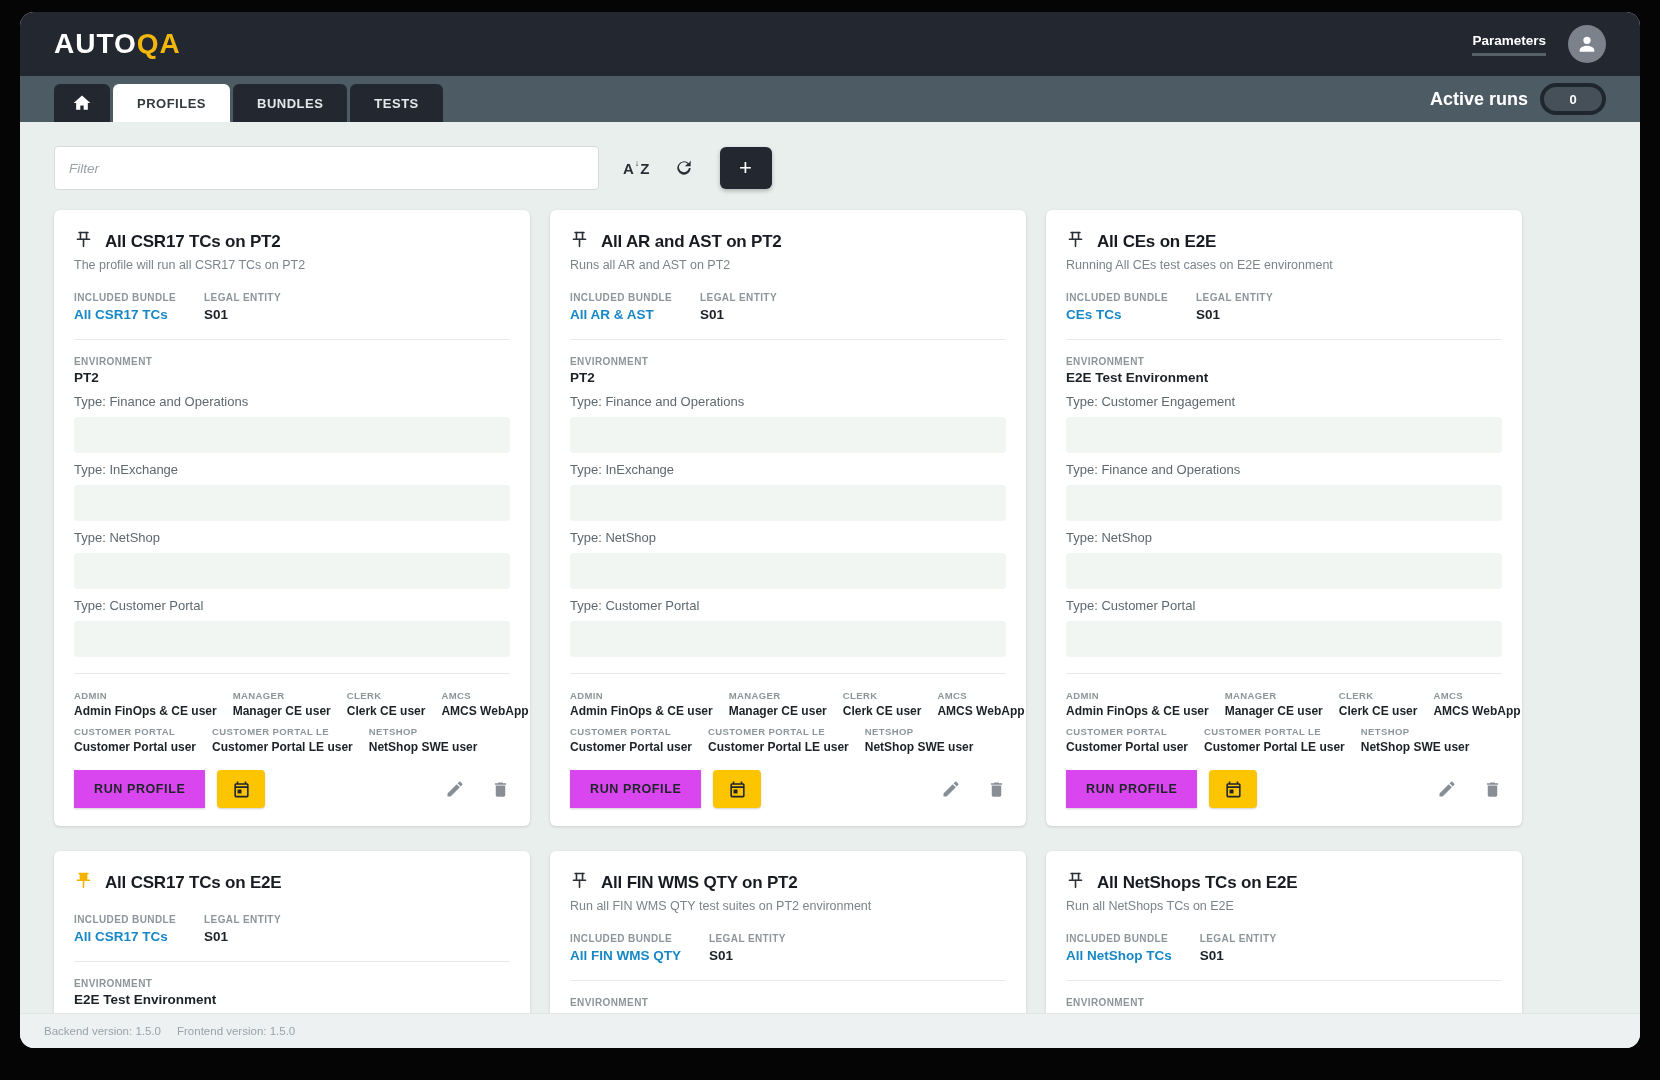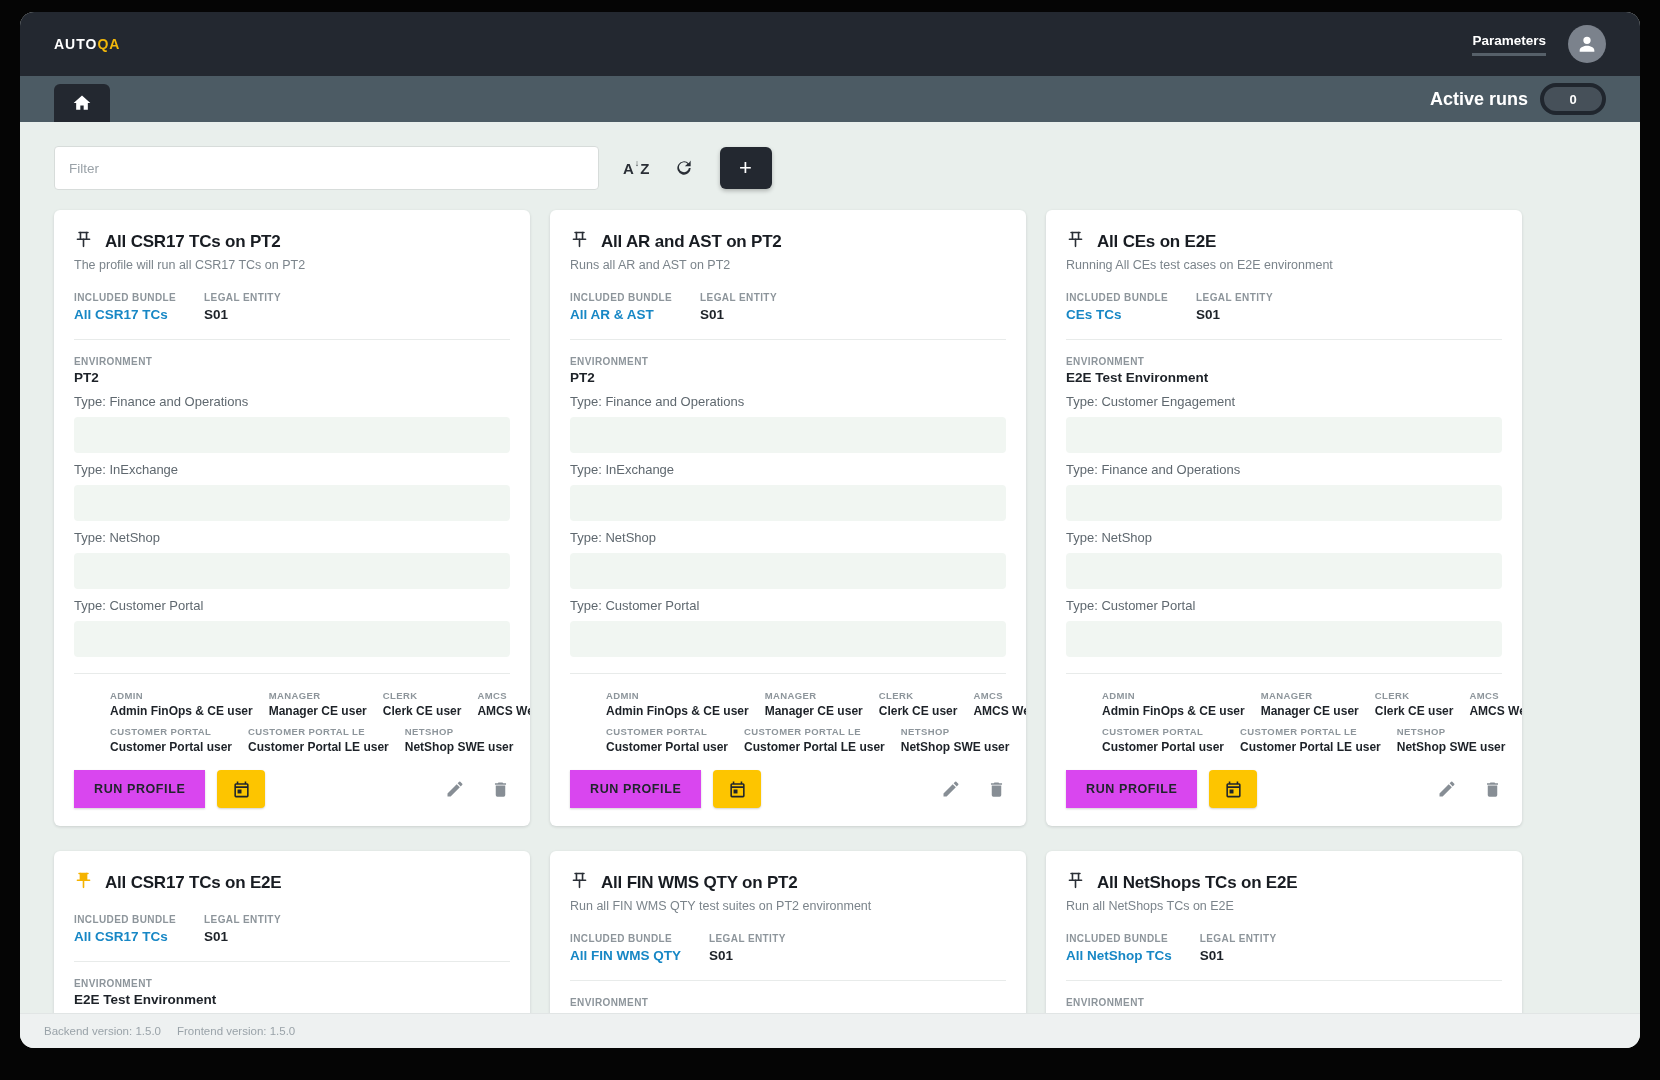--- a/index.html
+++ b/index.html
@@ -8,21 +8,21 @@
     font-family:"Liberation Sans","DejaVu Sans",sans-serif;
     -webkit-font-smoothing:antialiased;
   }
   .app{
     position:absolute;left:20px;top:12px;width:1620px;height:1036px;
     border-radius:14px;overflow:hidden;background:#e9efec;
     display:flex;flex-direction:column;
   }
   
   .hdr{height:64px;background:#232830;display:flex;align-items:center;padding:0 34px;flex:0 0 auto;}
-  .logo{font-size:14px;font-weight:700;letter-spacing:1px;color:#fff;cursor:default;}
+  .logo{font-size:28px;font-weight:700;letter-spacing:1px;color:#fff;cursor:default;}
   .logo .gold{color:#f2b70a;}
   .nav{display:flex;gap:36px;margin-left:56px;}
   .nav-item{color:#fff;font-size:14px;font-weight:700;text-decoration:none;
     padding-bottom:5px;border-bottom:3px solid #566069;cursor:pointer;letter-spacing:.2px;}
   .nav-item.active{border-bottom-color:#f5c518;}
   .hdr-right{margin-left:auto;display:flex;align-items:center;gap:22px;}
   .param-link{color:#fff;font-size:13.5px;font-weight:700;padding-bottom:5px;
     border-bottom:3px solid #566069;cursor:pointer;}
   .avatar{width:38px;height:38px;border-radius:50%;background:#7b828c;
     display:flex;align-items:center;justify-content:center;cursor:pointer;}
@@ -37,21 +37,21 @@
   .tab-right{margin-left:auto;align-self:center;display:flex;align-items:center;gap:12px;}
   .active-runs-label{color:#fff;font-size:18px;font-weight:600;}
   .runs-badge{min-width:46px;height:24px;padding:0 6px;background:#465059;border:4px solid #20262e;
     border-radius:16px;color:#fff;font-size:13px;font-weight:700;
     display:flex;align-items:center;justify-content:center;}
   
   .main{flex:1 1 auto;overflow:hidden;padding:24px 34px 0;}
   .toolbar{display:flex;align-items:center;margin-bottom:20px;}
   .filter-input{width:545px;height:44px;box-sizing:border-box;border:1px solid #d7dcda;
     border-radius:4px;background:#fff;padding:0 14px;font-size:13.5px;color:#333;
-    font-family:inherit;outline:none;}
+    font-family:inherit;outline:none;font-style:italic;}
   .filter-input::placeholder{color:#9aa2a8;}
   .tool-icon{margin-left:24px;display:flex;align-items:center;cursor:pointer;color:#2a2f36;}
   .az{font-size:15px;font-weight:700;letter-spacing:0;display:flex;align-items:flex-start;}
   .az .arrow{font-size:9px;margin:0 1px;transform:translateY(-2px);}
   .add-btn{margin-left:26px;width:52px;height:42px;background:#232830;color:#fff;border:none;
     border-radius:6px;font-size:22px;font-weight:400;cursor:pointer;
     box-shadow:0 2px 4px rgba(0,0,0,.25);display:flex;align-items:center;justify-content:center;}
   
   .grid{display:grid;grid-template-columns:repeat(3,476px);column-gap:20px;row-gap:25px;}
   .card{background:#fff;border-radius:6px;box-shadow:0 1px 3px rgba(25,35,40,.15);
@@ -65,21 +65,21 @@
   .meta-label{font-size:10px;font-weight:600;letter-spacing:.4px;color:#8d959b;}
   .meta-value{margin-top:4px;font-size:13.5px;font-weight:700;color:#1d2228;}
   .meta-link{margin-top:4px;display:inline-block;font-size:13.5px;font-weight:700;
     color:#1787c5;text-decoration:none;cursor:pointer;}
   .divider{height:1px;background:#e8ebea;margin:16px 0;}
   .env-label{font-size:10px;font-weight:600;letter-spacing:.4px;color:#8d959b;}
   .env-value{margin-top:3px;font-size:13.5px;font-weight:700;color:#1d2228;}
   .type-group{margin-top:9px;}
   .type-label{font-size:13px;color:#5f686f;}
   .type-box{margin-top:8px;height:36px;background:#f1f6f2;border-radius:4px;cursor:text;}
-  .roles{margin-top:4px;margin-left:36px;}
+  .roles{margin-top:4px;}
   .role-row{display:flex;column-gap:16px;margin-bottom:8px;}
   .role-label{font-size:9.5px;font-weight:600;letter-spacing:.4px;color:#8d959b;white-space:nowrap;}
   .role-value{margin-top:3px;font-size:12px;font-weight:700;color:#1d2228;white-space:nowrap;}
   .actions{display:flex;align-items:center;margin-top:16px;}
   .run-btn{height:38px;padding:0 20px;background:#d946ef;border:none;border-radius:0;
     font-family:inherit;font-size:12.5px;font-weight:700;letter-spacing:.6px;color:#20252c;
     cursor:pointer;box-shadow:0 1px 2px rgba(0,0,0,.18);}
   .cal-btn{width:48px;height:38px;margin-left:12px;background:#fdc500;border:none;border-radius:4px;
     display:flex;align-items:center;justify-content:center;cursor:pointer;
     box-shadow:0 1px 2px rgba(0,0,0,.18);}
@@ -107,20 +107,25 @@
       </span>
     </div>
   </div>
 
   <div class="tabbar">
     <div class="home-tab">
       <svg width="20" height="20" viewBox="0 0 24 24">
           <path fill="#fff" d="M10 20v-5h4v5h5v-8h3L12 3 2 12h3v8z"></path>
         </svg>
     </div>
+    <div id="tabs-host" style="display:flex;align-items:flex-end;">
+        <div class="tab active">PROFILES</div>
+        <div class="tab">BUNDLES</div>
+        <div class="tab">TESTS</div>
+      </div>
     <div class="tab-right">
       <span class="active-runs-label">Active runs</span>
       <span class="runs-badge">0</span>
     </div>
   </div>
 
   <div class="main">
     <div class="toolbar">
       <input class="filter-input" type="text" placeholder="Filter" style="">
       <span class="tool-icon az">

